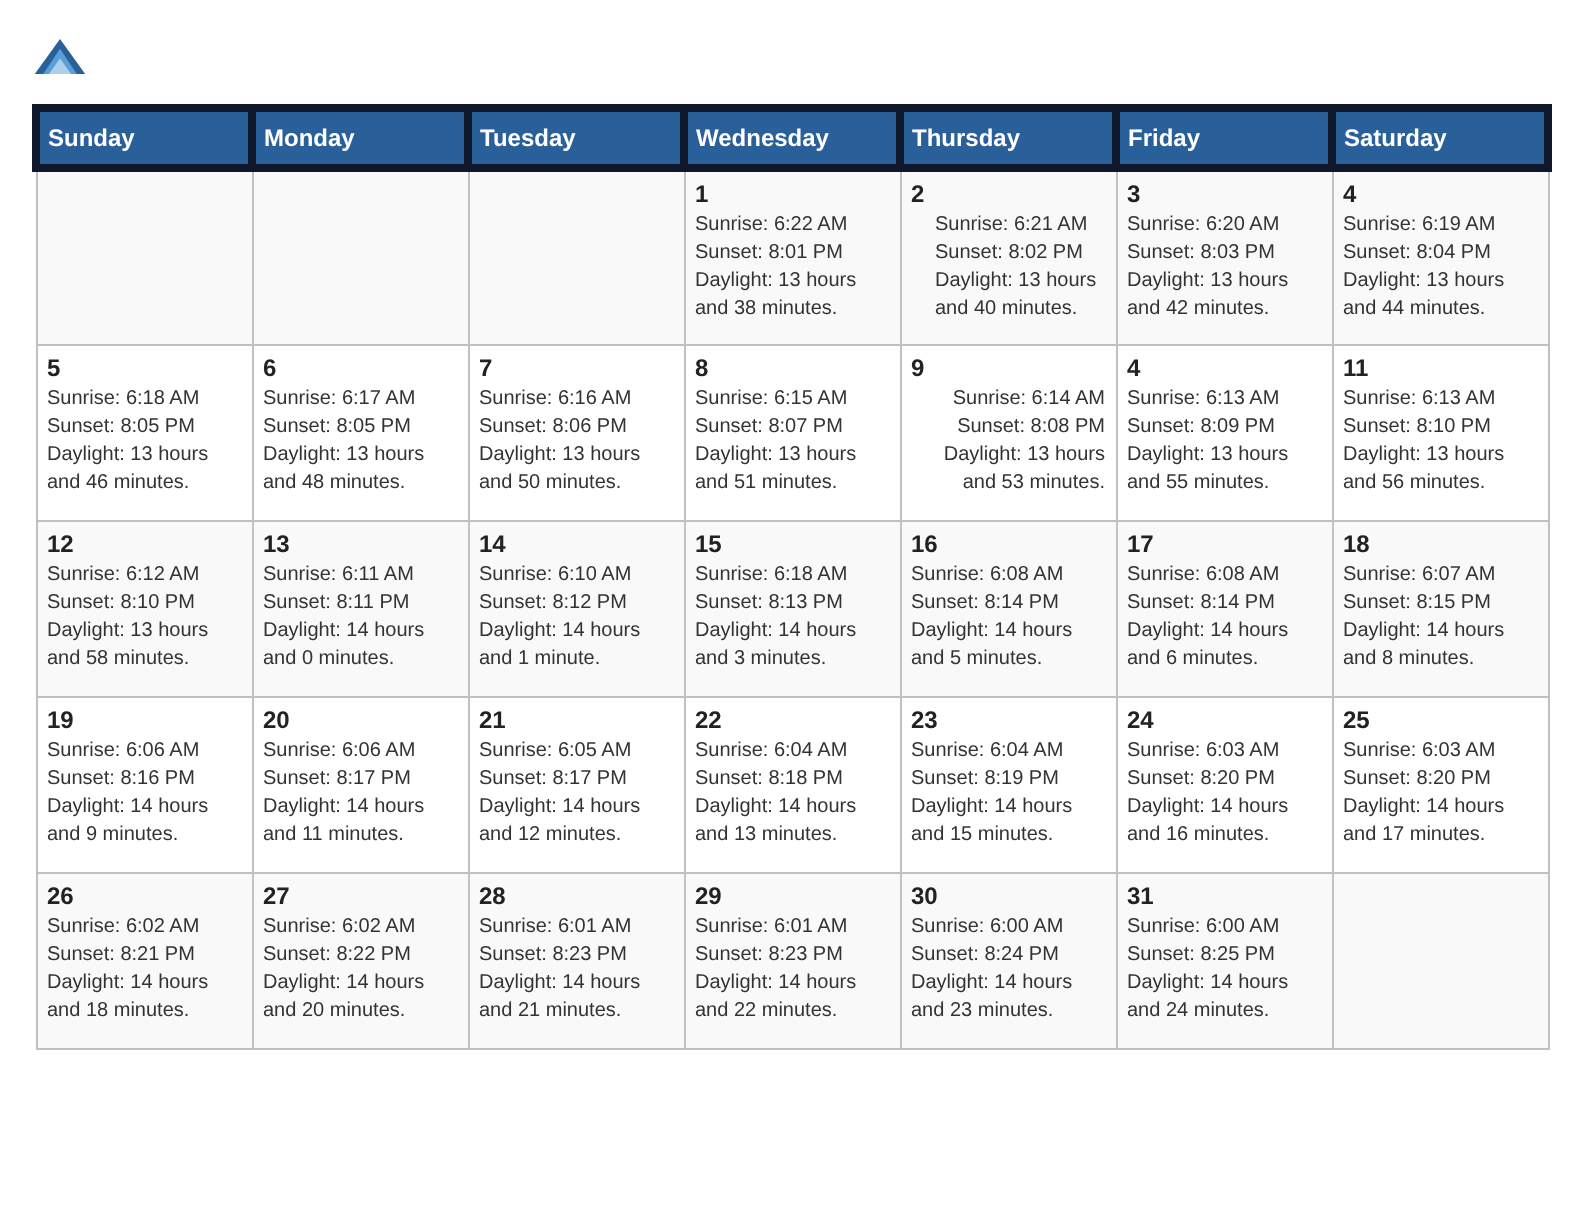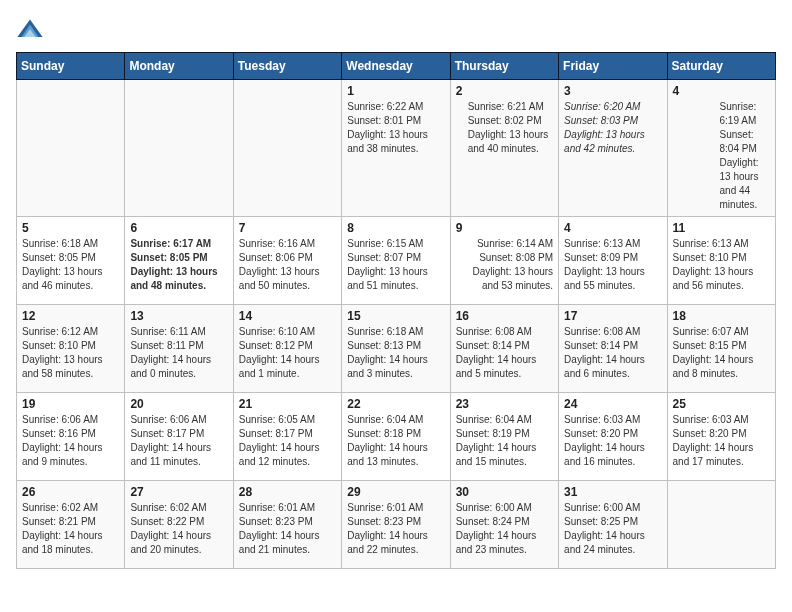--- a/index.html
+++ b/index.html
@@ -57,21 +57,21 @@
       border-collapse: collapse;
       table-layout: fixed;
     }
     thead tr th {
       background-color: #2a6099;
       color: #fff;
       font-size: 12px;
       font-weight: bold;
       padding: 6px 4px;
       text-align: left;
-      border: 1px solid #0f172a;
+      border: 4px solid #0f172a;
     }
     tbody tr td {
       border: 1px solid #c0c0c0;
       vertical-align: top;
       padding: 4px 5px;
       font-size: 10.5px;
       color: #222;
       height: 88px;
       background: #fff;
     }
@@ -136,44 +136,44 @@
         </td>
         <td>
           <div class="day-num">2</div>
           <div class="day-info" style="white-space: pre-line; margin-left: 12px;">Sunrise: 6:21 AM
 Sunset: 8:02 PM
 Daylight: 13 hours
 and 40 minutes.</div>
         </td>
         <td>
           <div class="day-num">3</div>
-          <div class="day-info" style="white-space: pre-line; font-style: italic;">Sunrise: 6:20 AM
+          <div class="day-info" style="white-space: pre-line;">Sunrise: 6:20 AM
 Sunset: 8:03 PM
 Daylight: 13 hours
 and 42 minutes.</div>
         </td>
         <td>
           <div class="day-num">4</div>
-          <div class="day-info" style="white-space: pre-line; margin-left: 47px;">Sunrise: 6:19 AM
+          <div class="day-info" style="white-space: pre-line;">Sunrise: 6:19 AM
 Sunset: 8:04 PM
 Daylight: 13 hours
 and 44 minutes.</div>
         </td>
       </tr>
       <tr>
         <td>
           <div class="day-num">5</div>
           <div class="day-info" style="white-space: pre-line;">Sunrise: 6:18 AM
 Sunset: 8:05 PM
 Daylight: 13 hours
 and 46 minutes.</div>
         </td>
         <td>
           <div class="day-num">6</div>
-          <div class="day-info" style="white-space: pre-line; font-weight: bold;">Sunrise: 6:17 AM
+          <div class="day-info" style="white-space: pre-line;">Sunrise: 6:17 AM
 Sunset: 8:05 PM
 Daylight: 13 hours
 and 48 minutes.</div>
         </td>
         <td>
           <div class="day-num">7</div>
           <div class="day-info" style="white-space: pre-line;">Sunrise: 6:16 AM
 Sunset: 8:06 PM
 Daylight: 13 hours
 and 50 minutes.</div>

